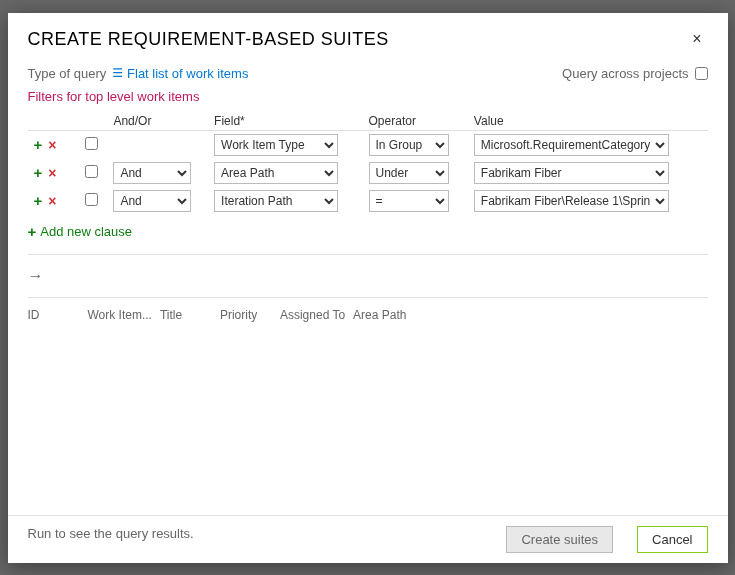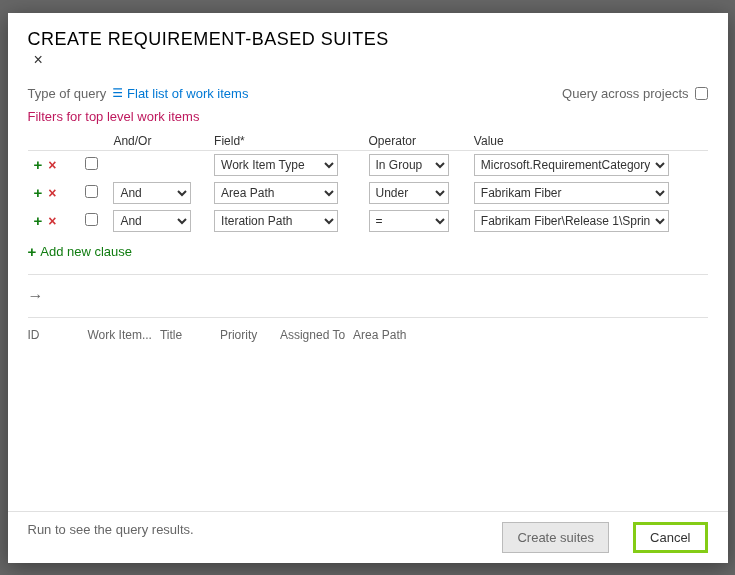--- a/index.html
+++ b/index.html
@@ -21,21 +21,20 @@
       display: flex;
       flex-direction: column;
       position: relative;
     }
     .dialog-header {
       padding: 16px 20px 8px 20px;
       display: flex;
       align-items: flex-start;
       justify-content: space-between;
       border-bottom: none;
-      flex-direction: column;
     }
     .dialog-title {
       font-size: 18px;
       font-weight: 300;
       letter-spacing: 0.5px;
       color: #000;
       text-transform: uppercase;
     }
     .close-btn {
       background: none;
@@ -234,21 +233,21 @@
     .btn-create {
       background: #e8e8e8;
       border: 1px solid #bbb;
       padding: 5px 14px;
       font-size: 13px;
       cursor: pointer;
       color: #666;
     }
     .btn-cancel {
       background: #fff;
-      border: 3px solid #84cc16;
+      border: 1px solid #84cc16;
       padding: 5px 14px;
       font-size: 13px;
       cursor: pointer;
       color: #333;
     }
     .no-border-select {
       border: 1px solid #bbb;
       font-size: 12px;
       background: #fff;
       color: #333;

